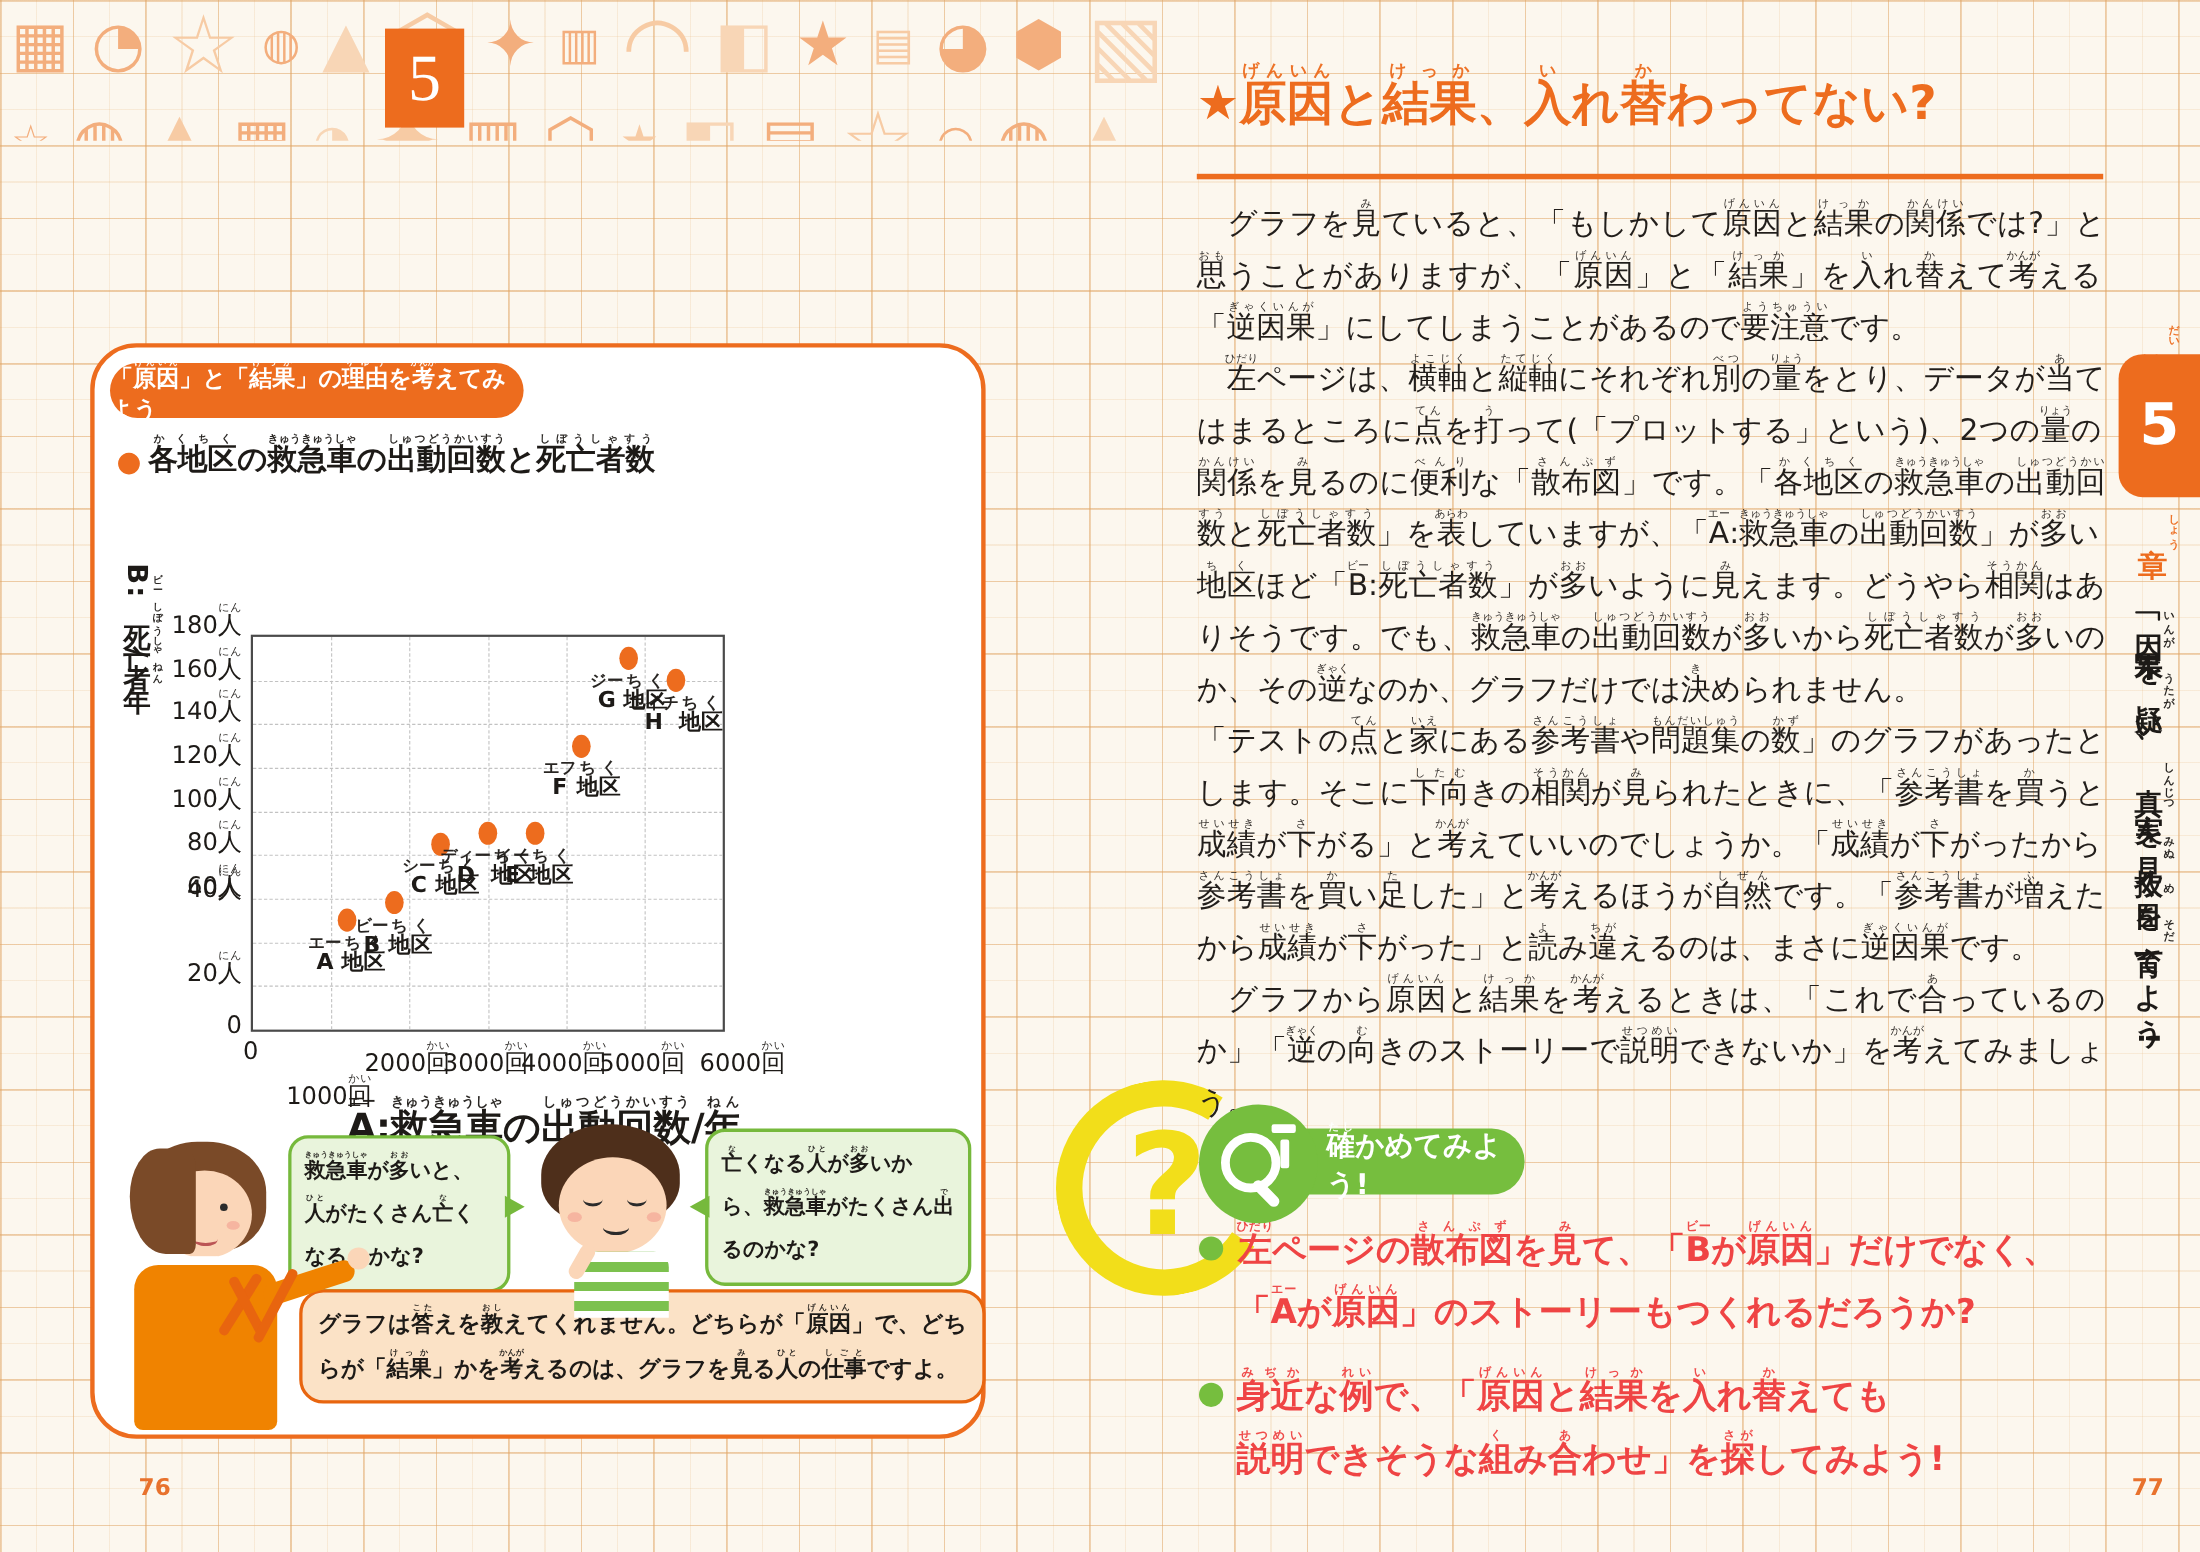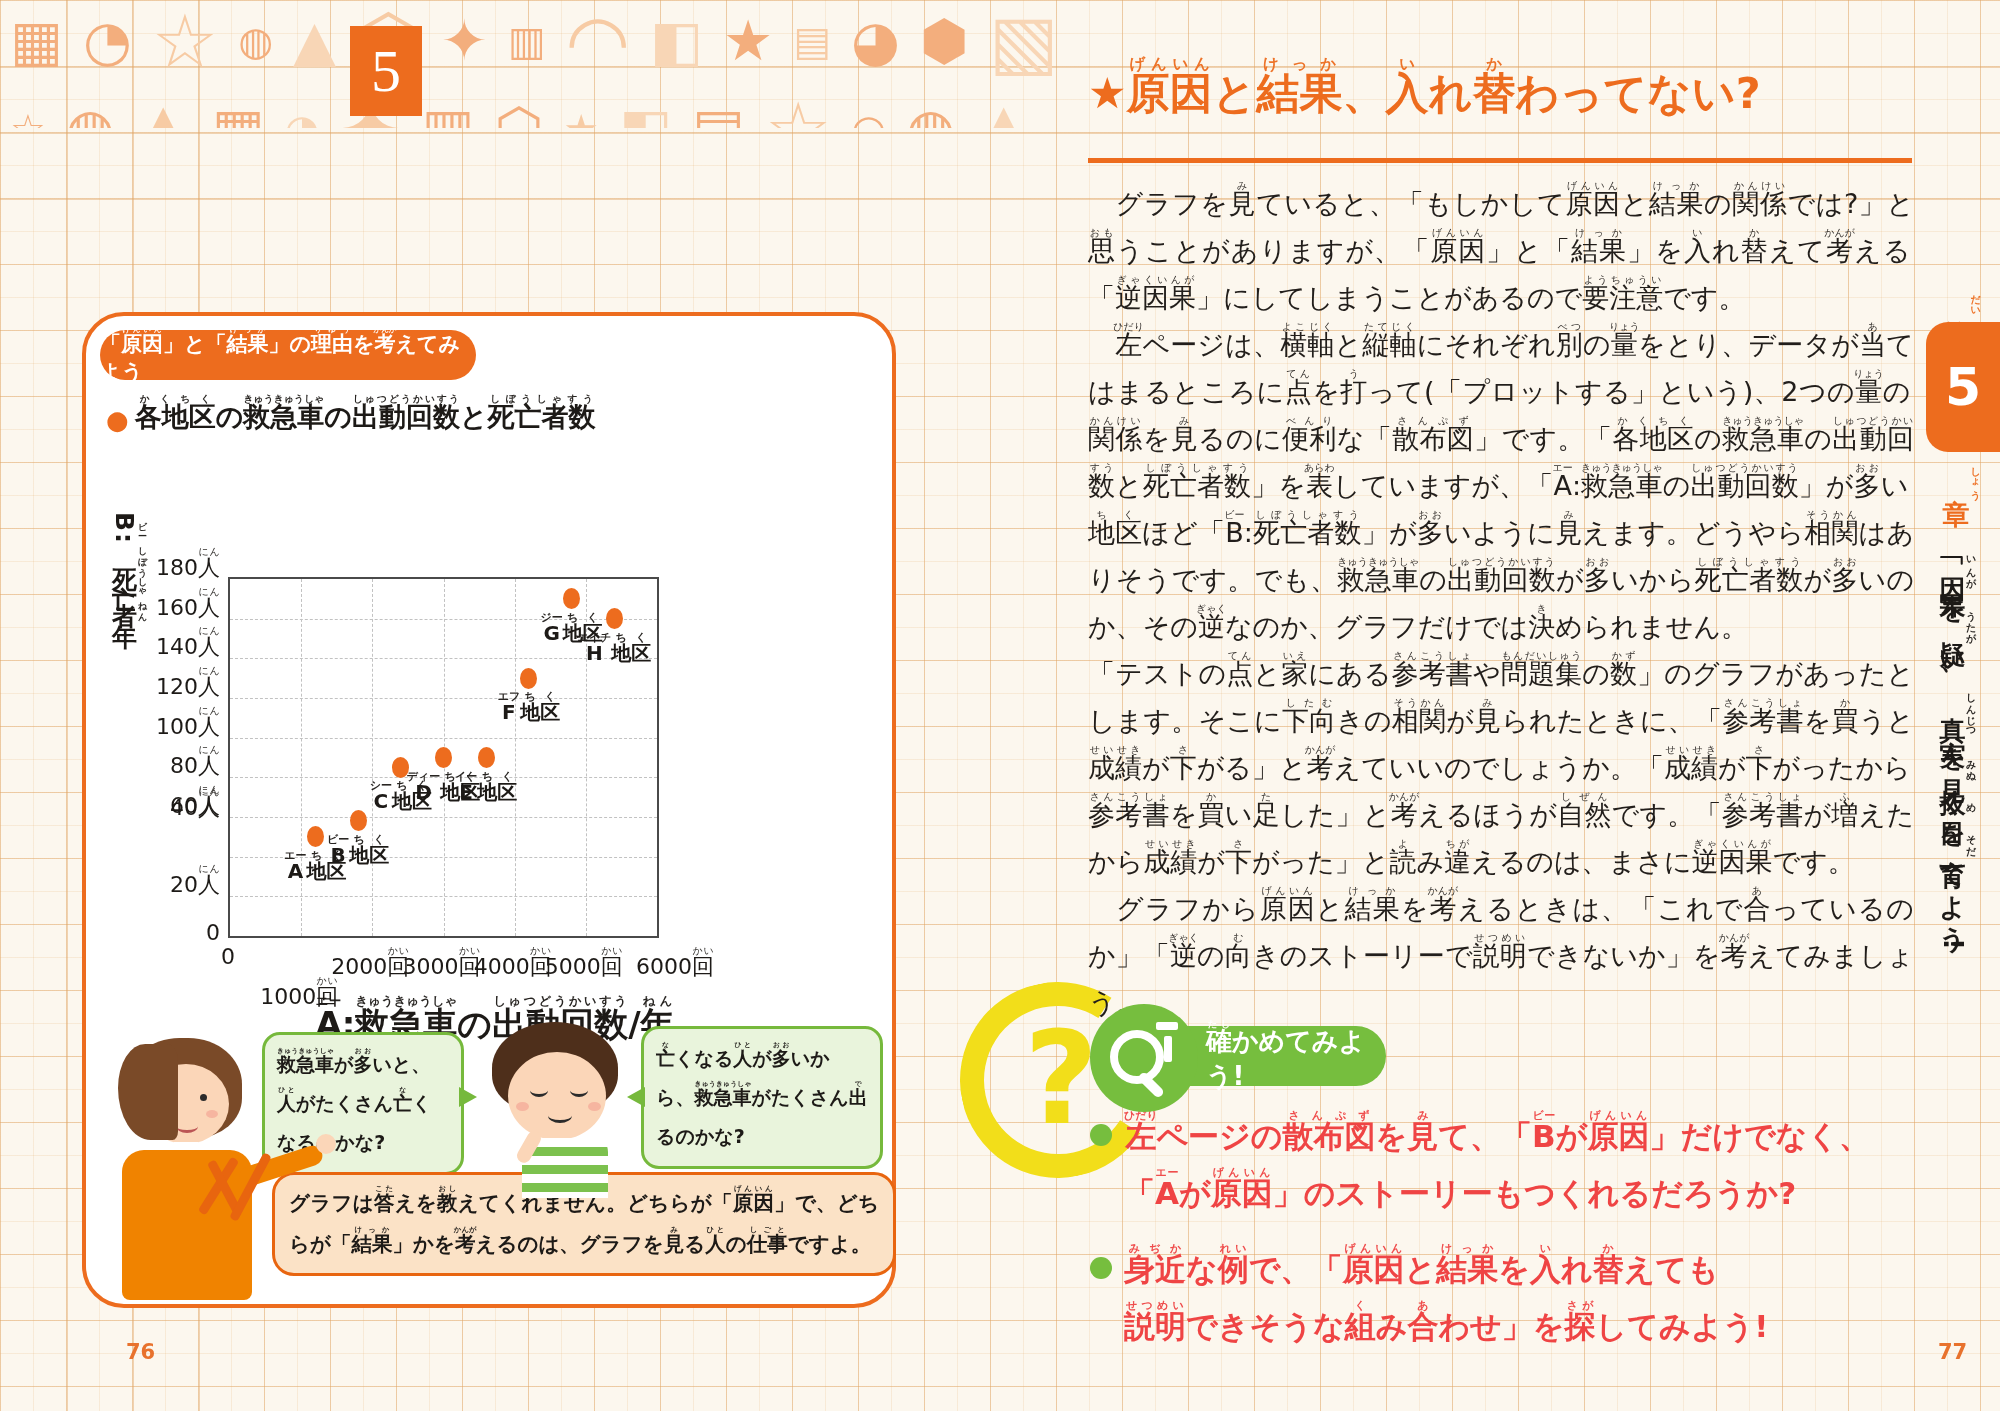--- a/index.html
+++ b/index.html
@@ -45,21 +45,21 @@
   #chart-heading .dot{color:#ED6C1E;font-size:26px;line-height:1.1;}
 
   #ylabel{left:108px;top:512px;height:300px;z-index:5;writing-mode:vertical-rl;
     font-weight:700;font-size:25px;letter-spacing:2px;color:#1d1a17;}
 
   #plot{left:228px;top:577px;width:427px;height:357px;border:2px solid #4a4a4a;z-index:5;background:#fff;}
   .gl-h{position:absolute;left:0;width:100%;border-top:1.6px dashed #c2c2c2;}
   .gl-v{position:absolute;top:0;height:100%;border-left:1.6px dashed #c2c2c2;}
   .pt{position:absolute;width:17px;height:21px;border-radius:50%;}
   .pt-label{position:absolute;width:150px;text-align:center;font-weight:700;font-size:20px;color:#1d1a17;line-height:1.1;}
-  .pt-label rt{font-size:11px;}
+  .pt-label rt{font-size:15px;}
   .ytick{position:absolute;width:96px;text-align:right;font-size:22px;color:#1d1a17;line-height:1;}
   .ytick rt{font-size:10px;}
   .xtick{position:absolute;width:100px;text-align:center;font-size:22px;color:#1d1a17;line-height:1;}
   .xtick rt{font-size:10px;}
   #xlabel{left:280px;top:995px;width:430px;text-align:center;z-index:5;font-weight:700;font-size:34px;color:#1d1a17;}
 
   
   .bubble{background:#E9F4DC;border:3px solid #76B93C;border-radius:18px;z-index:6;
     font-weight:700;font-size:19px;line-height:2.05;color:#1d1a17;padding:10px 12px;}
   #bubble-left{left:262px;top:1032px;width:172px;}

